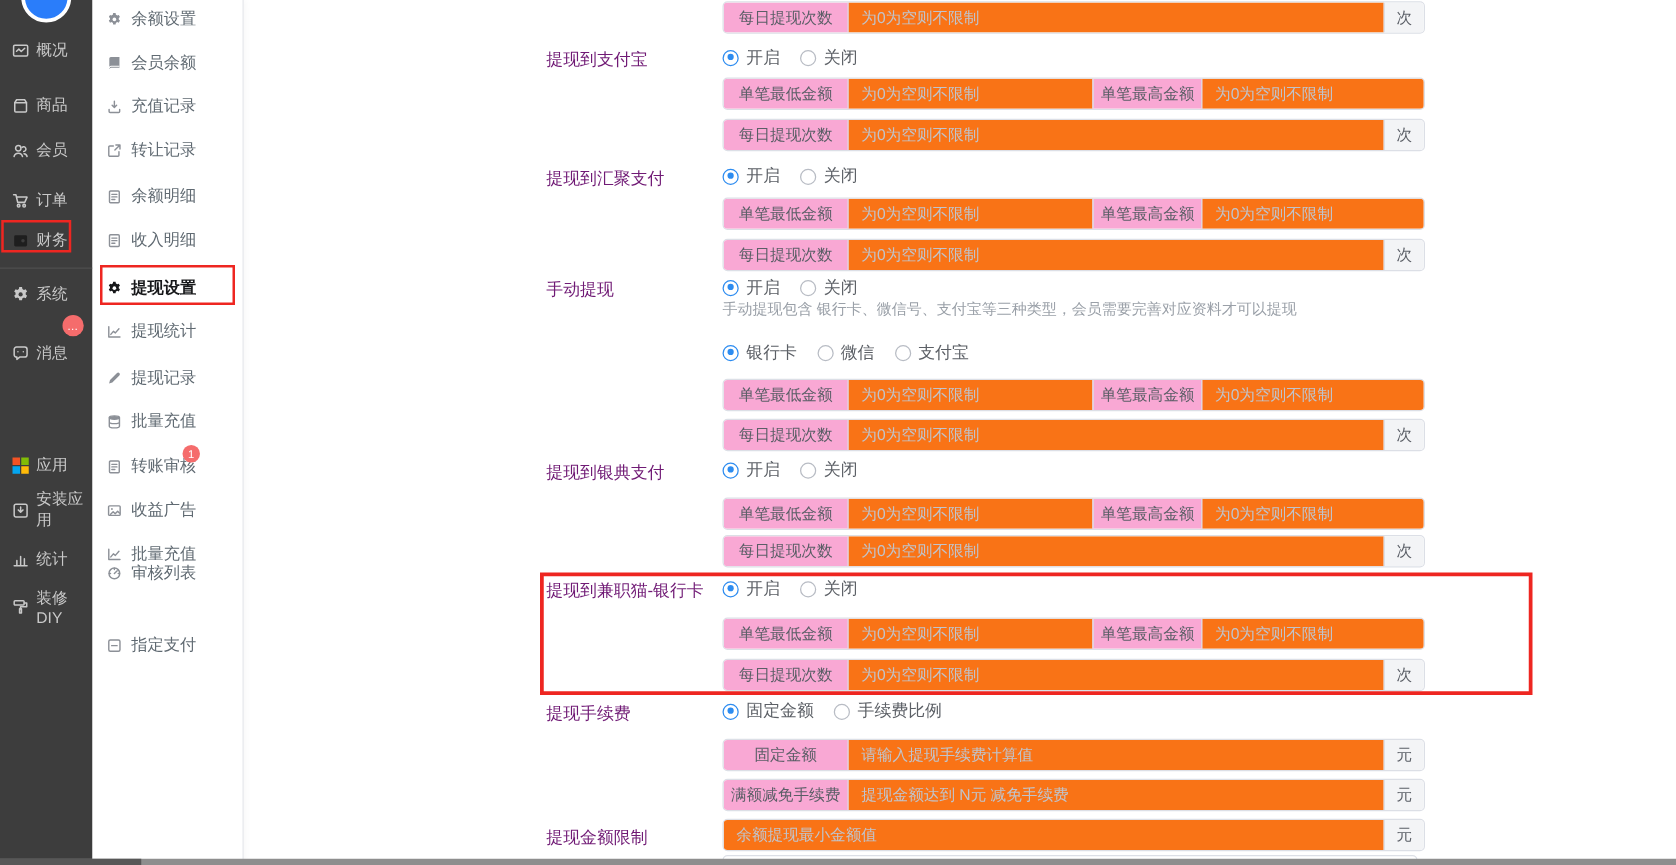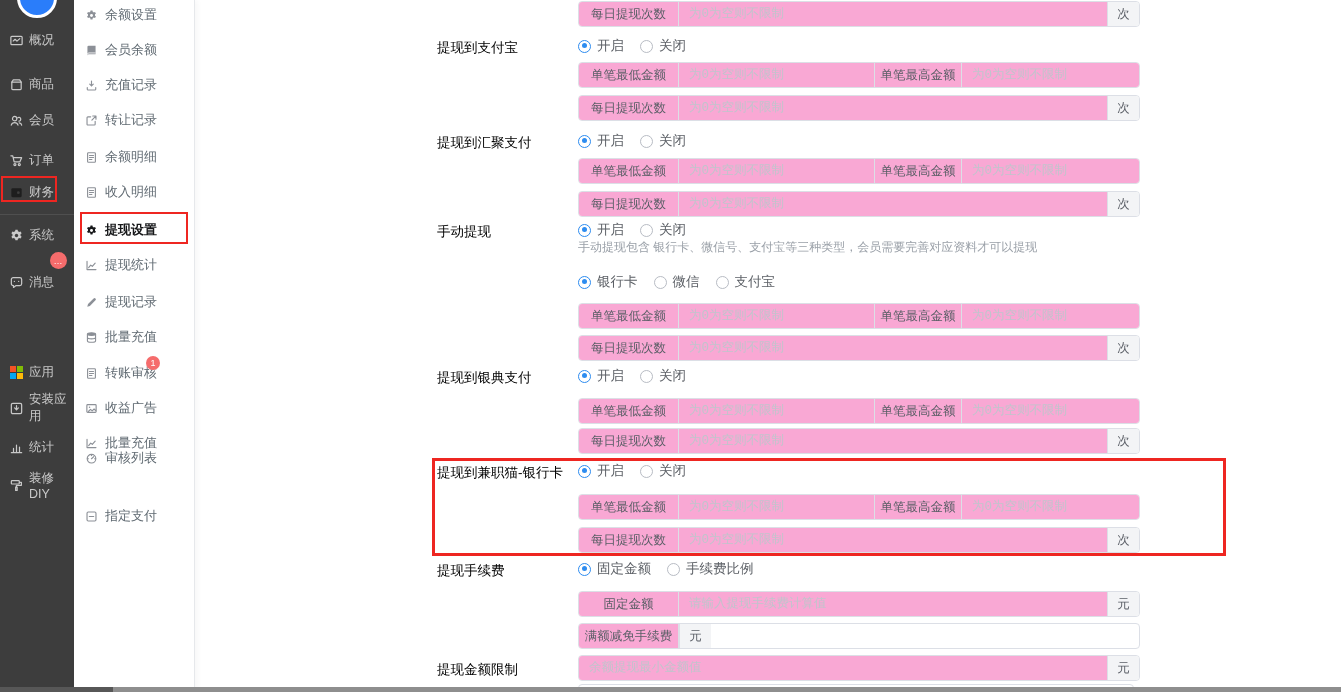--- a/index.html
+++ b/index.html
@@ -26,37 +26,37 @@
   .submenu { position:absolute; left:74px; top:0; width:121px; height:692px; background:#fff;
              border-right:1px solid #e6e8eb; box-shadow:2px 0 6px rgba(0,0,0,0.04); }
   .mitem { position:absolute; left:74px; width:106px; height:18px; padding-left:11px;
            display:flex; align-items:center; gap:7px; color:#606a72; font-size:13px; cursor:pointer; }
   .mitem .ic { width:13px; height:13px; flex:none; display:flex; align-items:center; justify-content:center; }
   .mitem.active { color:#17181a; font-weight:bold; }
   .audit-badge { position:absolute; left:146px; top:356px; width:14px; height:14px; border-radius:50%;
                  background:#f56c6c; color:#fff; font-size:9px; display:flex; align-items:center; justify-content:center; }
 
   
-  .flabel { position:absolute; left:437px; font-size:13.5px; color:#000000; white-space:nowrap; }
+  .flabel { position:absolute; left:437px; font-size:13.5px; color:#701a75; white-space:nowrap; }
   .tip { position:absolute; left:578px; font-size:12px; color:#9aa0a8; white-space:nowrap; }
   .radios { position:absolute; left:578px; display:flex; align-items:center; gap:16px;text-align:center; }
   .ritem { display:flex; align-items:center; gap:6px; font-size:13.5px; color:#5c6066; cursor:pointer; }
   .rdot { position:relative; width:13px; height:13px; border-radius:50%; background:#fff;
           border:1px solid #b8bcc4; flex:none; }
   .rdot.on { border:1.5px solid #2d8cf0; }
   .rdot.on::after { content:""; position:absolute; left:2.5px; top:2.5px; width:5px; height:5px;
                     border-radius:50%; background:#2d8cf0; }
 
   .igroup { position:absolute; left:578px; width:562px; height:26px; display:flex;
             border:1px solid #dcdfe6; border-radius:4px; background:#fff; overflow:hidden; }
   .pre { width:100px; flex:none; background:#f9a8d4; border-right:1px solid #dcdfe6;
          display:flex; align-items:center; justify-content:center; font-size:12.5px; color:#5a5e66; white-space:nowrap; }
   .pre.mid { width:88px; border-left:1px solid #dcdfe6; }
   .iin { flex:1; min-width:0; border:none; outline:none; padding:0 10px; font-size:12.5px; color:#333;
-         font-family:Liberation Mono, monospace; background:#f9a8d4; }
+         font-family:Liberation Sans, sans-serif; background:#f97316; }
   .iin::placeholder { color:#c0c4cc; }
   .iin.first { flex:none; width:195px; }
   .suf { width:32px; flex:none; background:#f3f4f6; border-left:1px solid #dcdfe6;
          display:flex; align-items:center; justify-content:center; font-size:12.5px; color:#5a5e66; }
   .partial-row { position:absolute; left:578px; top:684px; width:556px; height:10px;
                  border:1px solid #dcdfe6; border-radius:4px; background:#fff; }
 
   
   .ann { position:absolute; border:2px solid #ee2621; z-index:60; pointer-events:none; }
   .ann.thick { border-width:3px; }
@@ -466,20 +466,21 @@
         <span>手续费比例</span>
       </span>
   </div>
   <div class="igroup" style="top:591px">
     <span class="pre">固定金额</span>
     <input class="iin" placeholder="请输入提现手续费计算值" style="">
     <span class="suf">元</span>
   </div>
   <div class="igroup" style="top:623px">
     <span class="pre">满额减免手续费</span>
+    <input class="iin" placeholder="提现金额达到 N元 减免手续费" style="">
     <span class="suf">元</span>
   </div>
 
   <div class="flabel" style="top:661px">提现金额限制</div>
   <div class="igroup" style="top:655px">
     <input class="iin" placeholder="余额提现最小金额值" style="">
     <span class="suf">元</span>
   </div>
 
   <div class="partial-row"></div>

